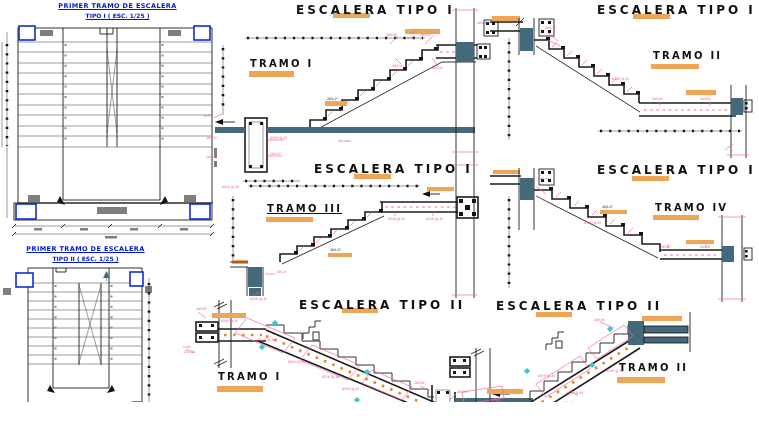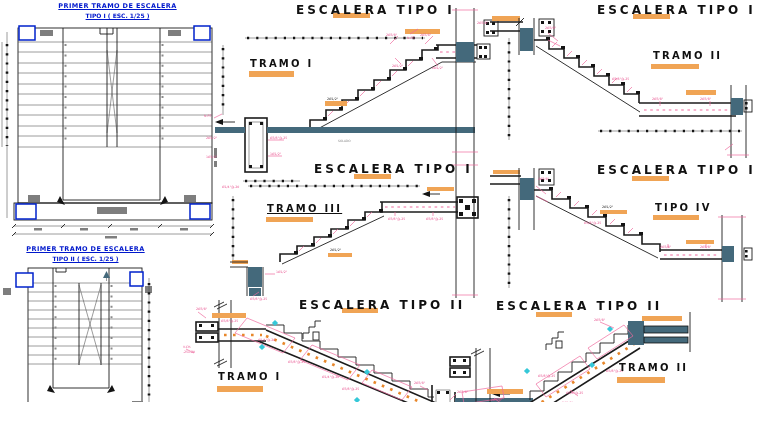--- a/index.html
+++ b/index.html
@@ -346,21 +346,21 @@
   <div class="lab stitle" style="left:296px;top:3px;">ESCALERA TIPO I</div>
   <div class="lab tramo" style="left:250px;top:58px;">TRAMO I</div>
 
   <div class="lab stitle" style="left:597px;top:3px;">ESCALERA TIPO I</div>
   <div class="lab tramo" style="left:653px;top:50px;">TRAMO II</div>
 
   <div class="lab stitle" style="left:314px;top:162px;">ESCALERA TIPO I</div>
   <div class="lab tramo" style="left:267px;top:203px;text-decoration:underline;">TRAMO III</div>
 
   <div class="lab stitle" style="left:597px;top:163px;">ESCALERA TIPO I</div>
-  <div class="lab tramo" style="left:655px;top:202px;">TIPO IV</div>
+  <div class="lab tramo" style="left:655px;top:202px;">TRAMO IV</div>
 
   <div class="lab stitle" style="left:299px;top:298px;">ESCALERA TIPO II</div>
   <div class="lab tramo" style="left:218px;top:371px;">TRAMO I</div>
 
   <div class="lab stitle" style="left:496px;top:299px;">ESCALERA TIPO II</div>
   <div class="lab tramo" style="left:619px;top:362px;">TRAMO II</div>
 </div>
 
 </div>
 

